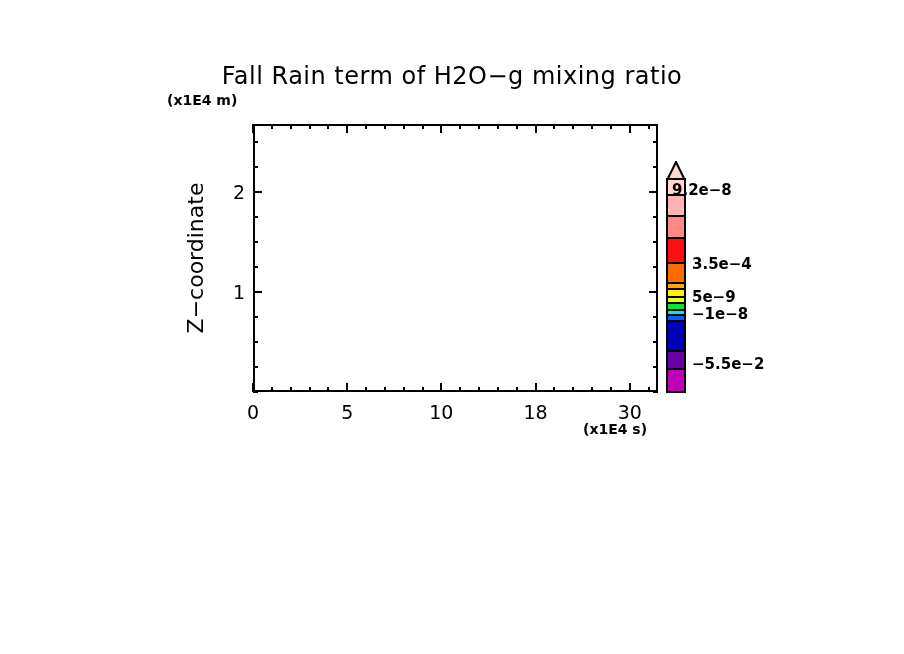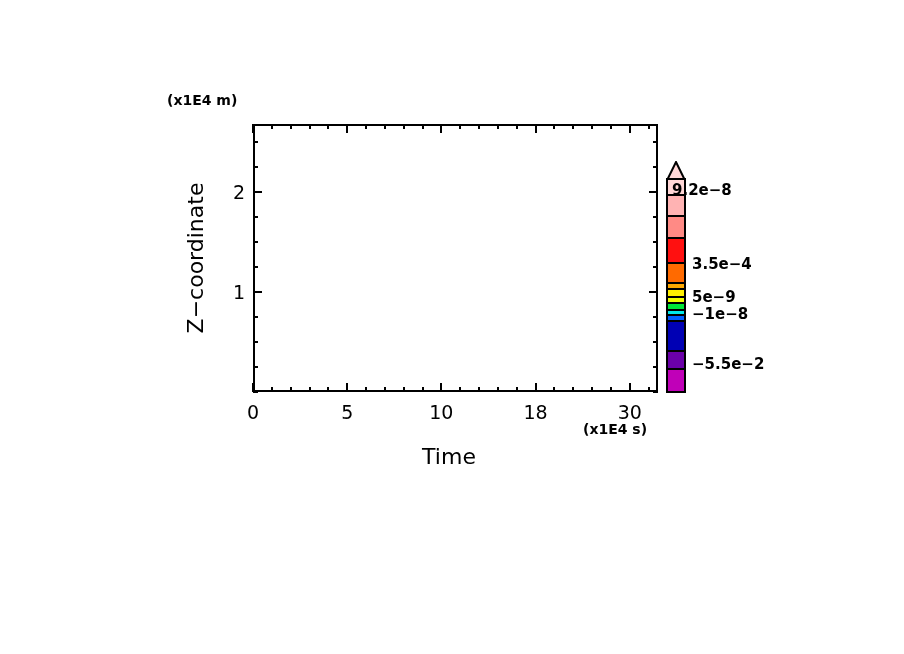--- a/index.html
+++ b/index.html
@@ -153,20 +153,21 @@
     font-family: "DejaVu Sans", sans-serif;
     white-space: nowrap;
     transform: translateY(-50%);
   }
 </style>
 </head>
 <body>
 
 <div id="figure">
 
+  <div class="title">Fall Rain term of H2O−g mixing ratio</div>
 
   <div class="y-unit">(x1E4 m)</div>
 
   <div class="plot-frame"></div>
 
   <div id="ticks-layer">
       <div class="tick tick-x-major" style="left: 252px; top: 383px; height: 9px;"></div>
       <div class="tick tick-x-major" style="left: 252px; top: 124px; height: 9px;"></div>
       <div class="tick tick-x-minor" style="left: 271px; top: 387px; height: 5px;"></div>
       <div class="tick tick-x-minor" style="left: 271px; top: 124px; height: 5px;"></div>
@@ -236,21 +237,20 @@
       <div class="tick tick-y-minor" style="left: 253px; top: 166px; width: 5px;"></div>
       <div class="tick tick-y-minor" style="left: 653px; top: 166px; width: 5px;"></div>
       <div class="tick tick-y-minor" style="left: 253px; top: 141px; width: 5px;"></div>
       <div class="tick tick-y-minor" style="left: 653px; top: 141px; width: 5px;"></div>
       <div class="yticklabel" style="left: 221px; width: 24px; top: 292px;">1</div>
       <div class="yticklabel" style="left: 221px; width: 24px; top: 192px;">2</div>
     </div>
 
   <div class="x-unit">(x1E4 s)</div>
 
-  <div class="xlabel"><span>Time</span></div>
 
   <div class="ylabel">Z−coordinate</div>
 
   <div class="cbar-arrow">
     <svg width="20" height="19" viewBox="0 0 20 19">
       <polygon points="10,1 18.6,18.5 1.4,18.5" fill="#FFD6D6" stroke="#000000" stroke-width="2" stroke-linejoin="miter"></polygon>
     </svg>
   </div>
 
   <div class="cbar" id="colorbar">

